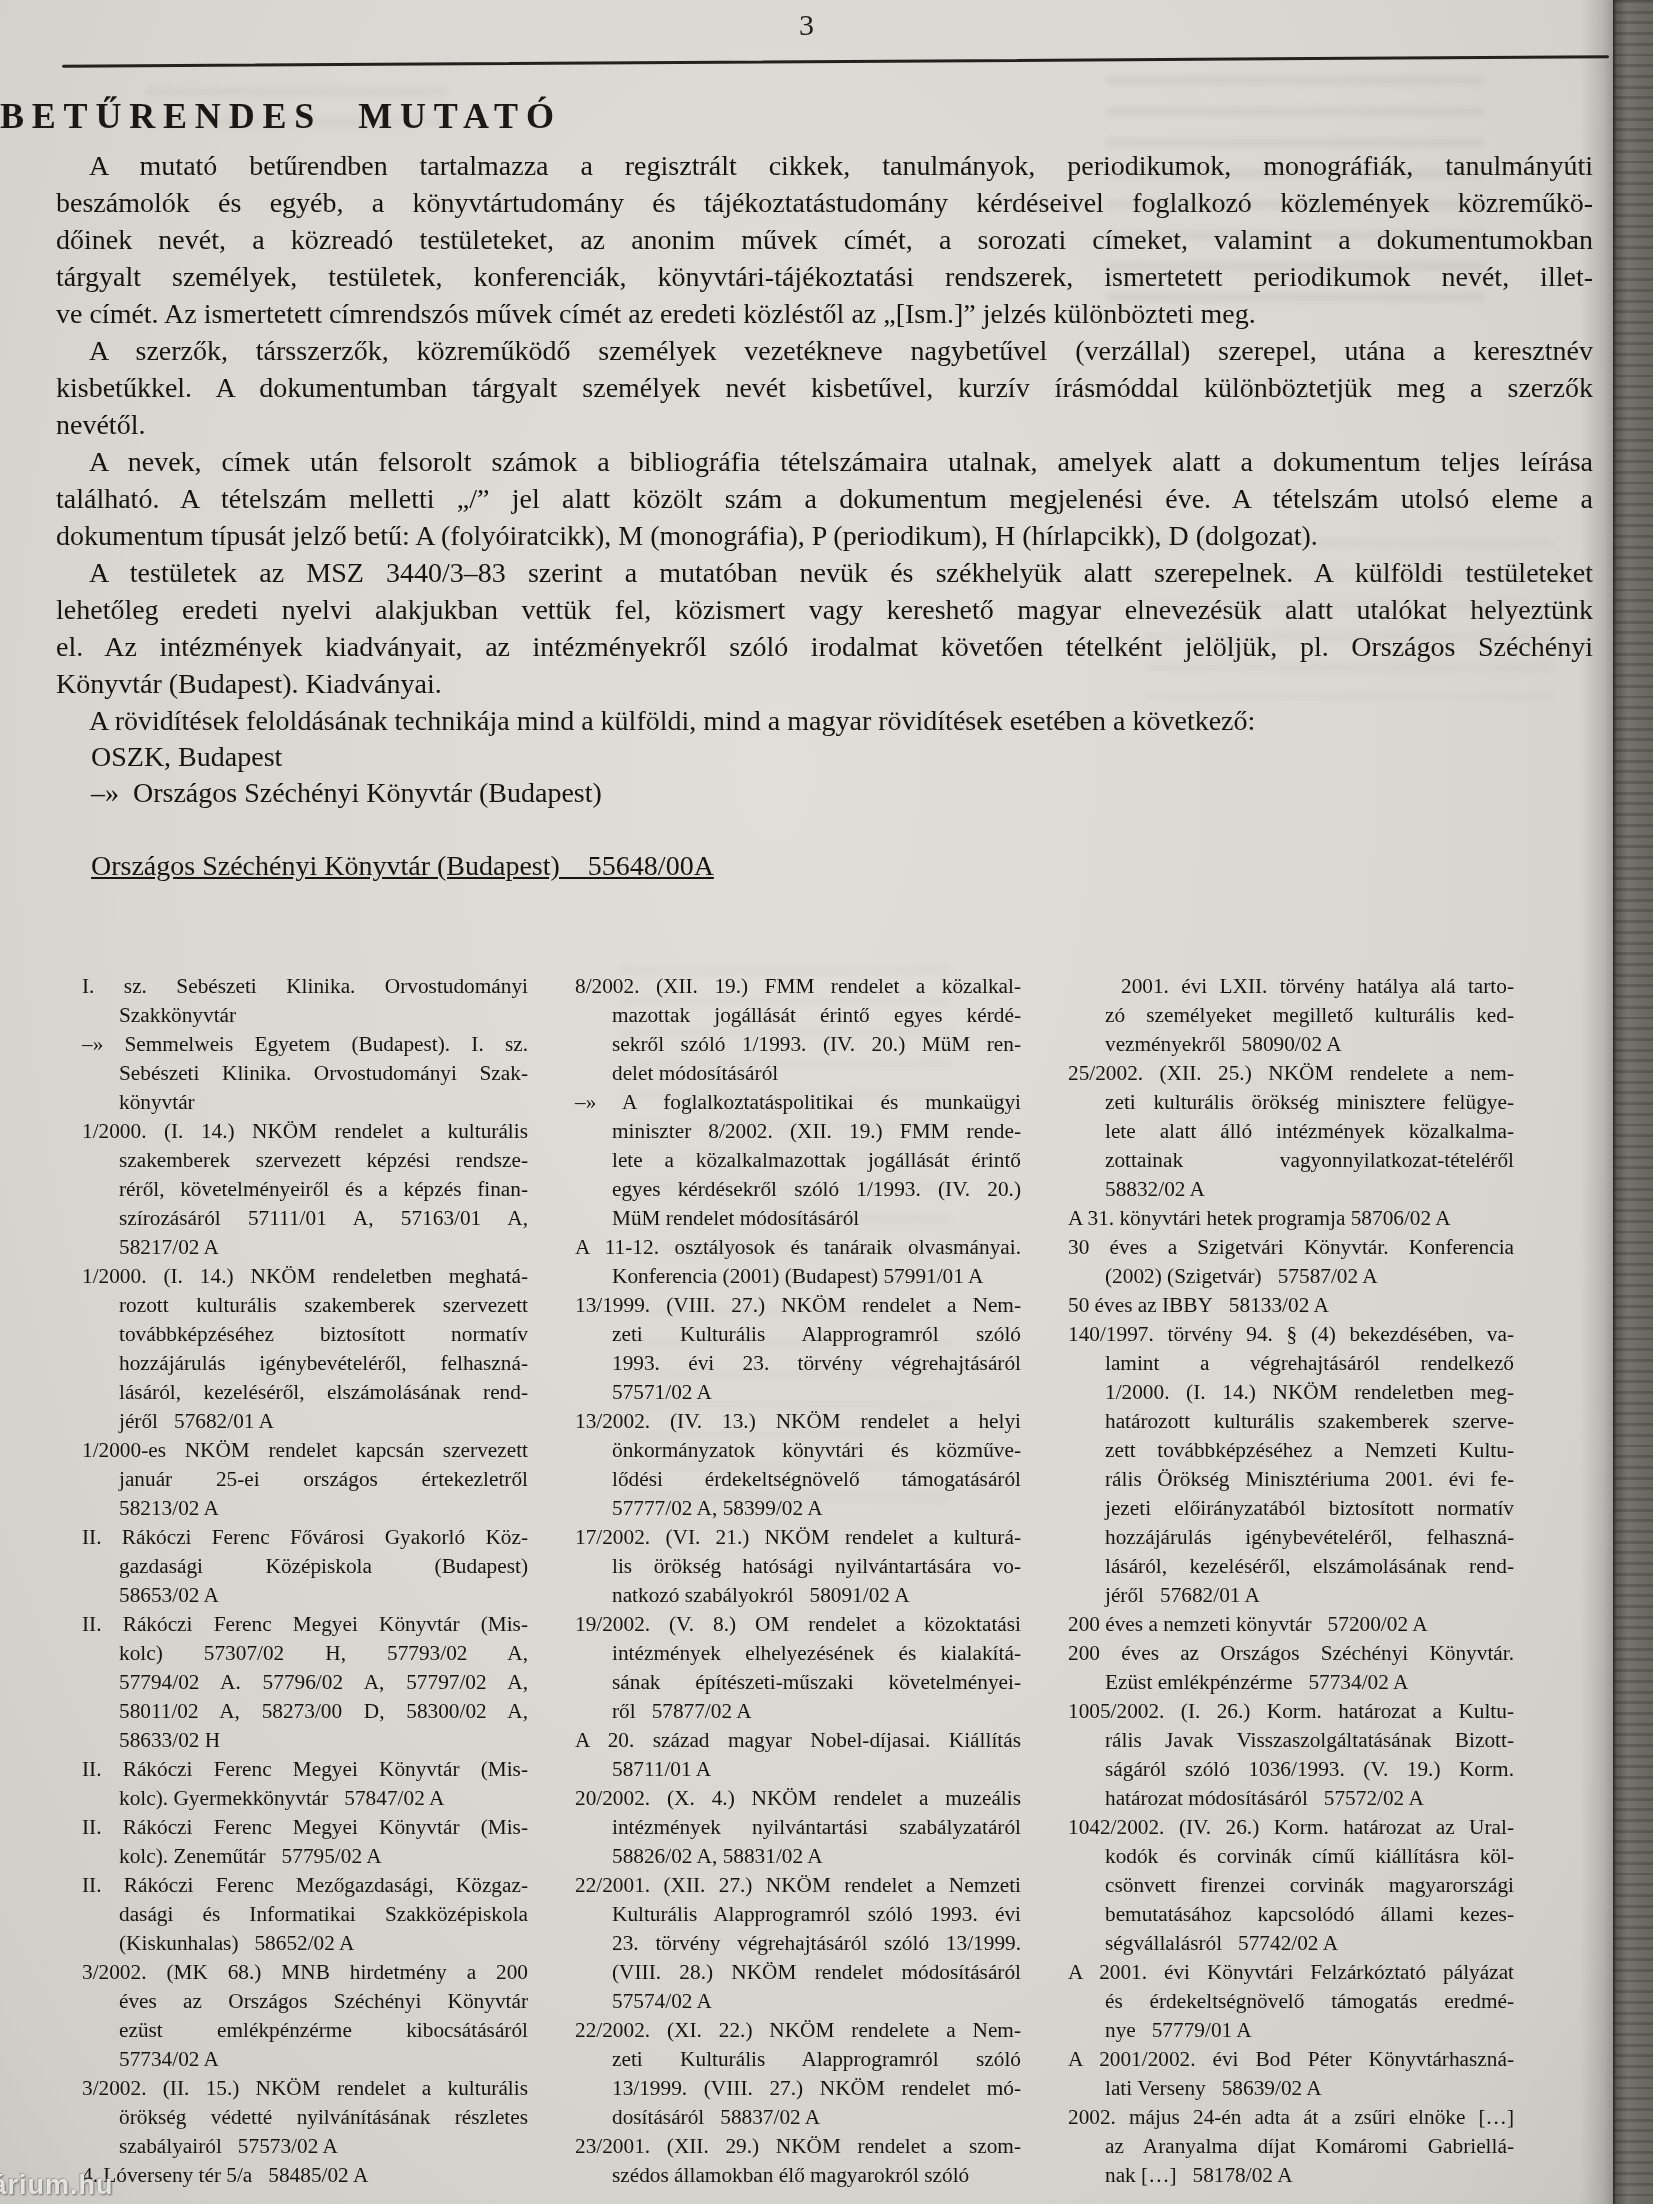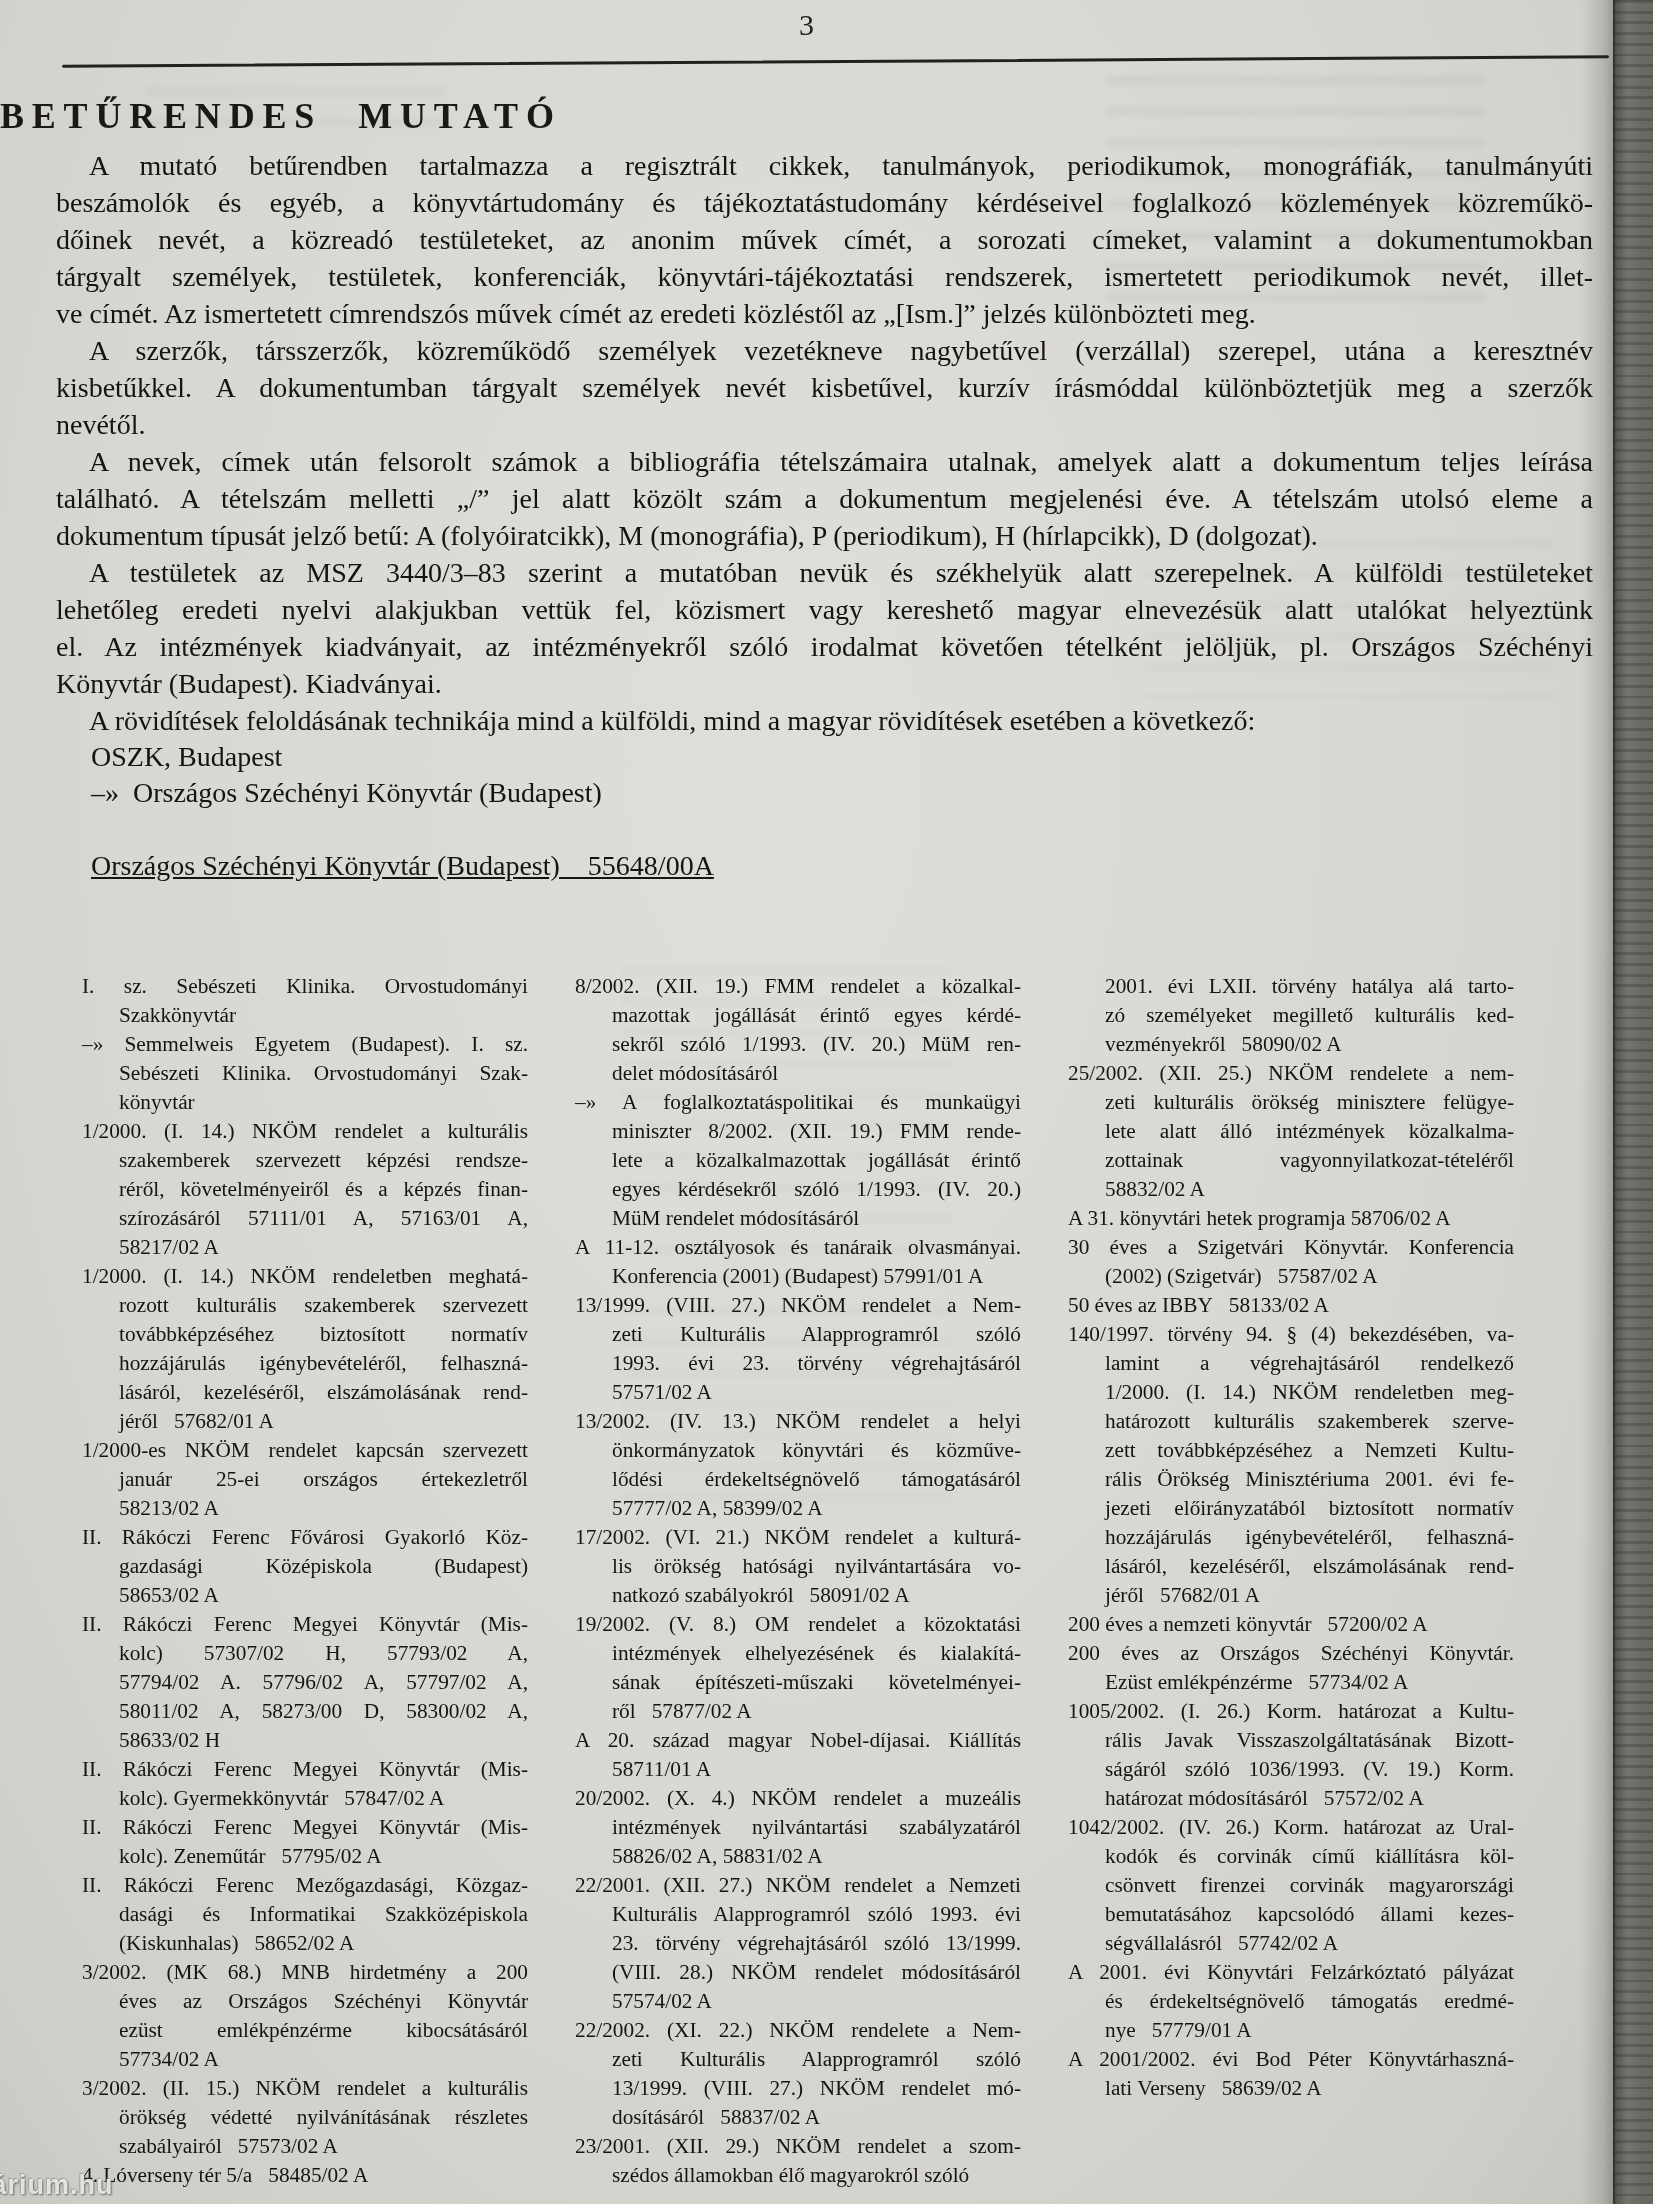--- a/index.html
+++ b/index.html
@@ -48,21 +48,21 @@
   .ex-line { white-space:pre; }
   .ex-line.spaced { margin-top:37px;text-decoration:underline; }
   .columns {
     position:absolute; top:972px; left:82px; width:1434px;
     display:flex; gap:47px; color:#16140f;
     font-size:21.3px; line-height:29px;
   }
   .col { width:446px; }
   .entry { padding-left:37px; }
   .entry .ln.lnfirst { margin-left:-37px; }
-  .entry.cont .ln.lnfirst { margin-left:0; }
+  .entry.cont .ln.lnfirst { margin-left:16px; }
   .ghost { position:absolute; filter:blur(2.9px); pointer-events:none;
     background:repeating-linear-gradient(to bottom, rgba(105,99,88,.45) 0 8.7px, rgba(0,0,0,0) 8.7px 31px);
   }
   .g1 { left:1106px; top:76px;  width:378px; height:238px; opacity:.16; }
   .g2 { left:146px;  top:87px;  width:301px; height:62px;  opacity:.11; }
   .g3 { left:621px;  top:966px; width:330px; height:543px; opacity:.07; }
   .g4 { left:1145px; top:539px; width:408px; height:160px; opacity:.09; }
   .watermark {
     position:absolute; left:-97px; top:2170px;
     font-family:"Liberation Sans","DejaVu Sans",sans-serif;
@@ -319,17 +319,22 @@
       </div>
       <div class="entry">
         <div class="ln lnfirst">A 2001. évi Könyvtári Felzárkóztató pályázat</div>
         <div class="ln">és érdekeltségnövelő támogatás eredmé-</div>
         <div class="ln lnlast">nye&nbsp;&nbsp;&nbsp;57779/01 A</div>
       </div>
       <div class="entry">
         <div class="ln lnfirst">A 2001/2002. évi Bod Péter Könyvtárhaszná-</div>
         <div class="ln lnlast">lati Verseny&nbsp;&nbsp;&nbsp;58639/02 A</div>
       </div>
+      <div class="entry">
+        <div class="ln lnfirst">2002. május 24-én adta át a zsűri elnöke […]</div>
+        <div class="ln">az Aranyalma díjat Komáromi Gabriellá-</div>
+        <div class="ln lnlast">nak […]&nbsp;&nbsp;&nbsp;58178/02 A</div>
+      </div>
     </div>
 </div>
 
 <div class="watermark">Antikvárium.hu</div>
 
 
 </body></html>

